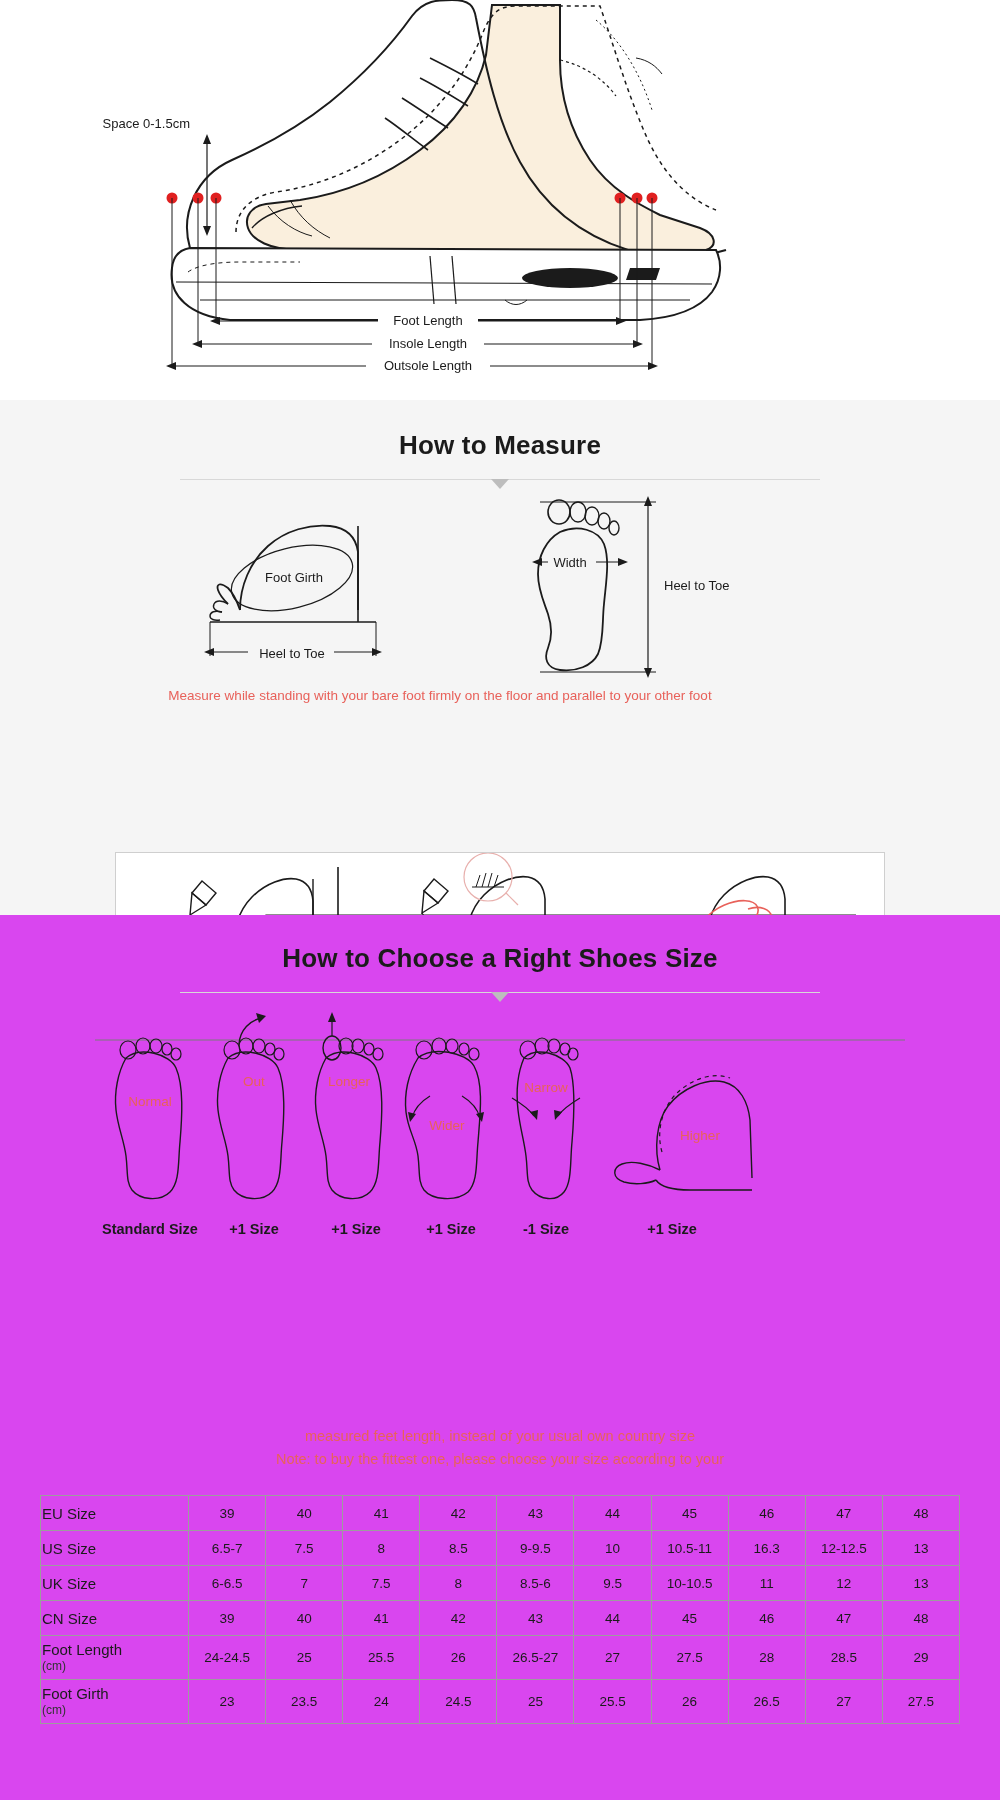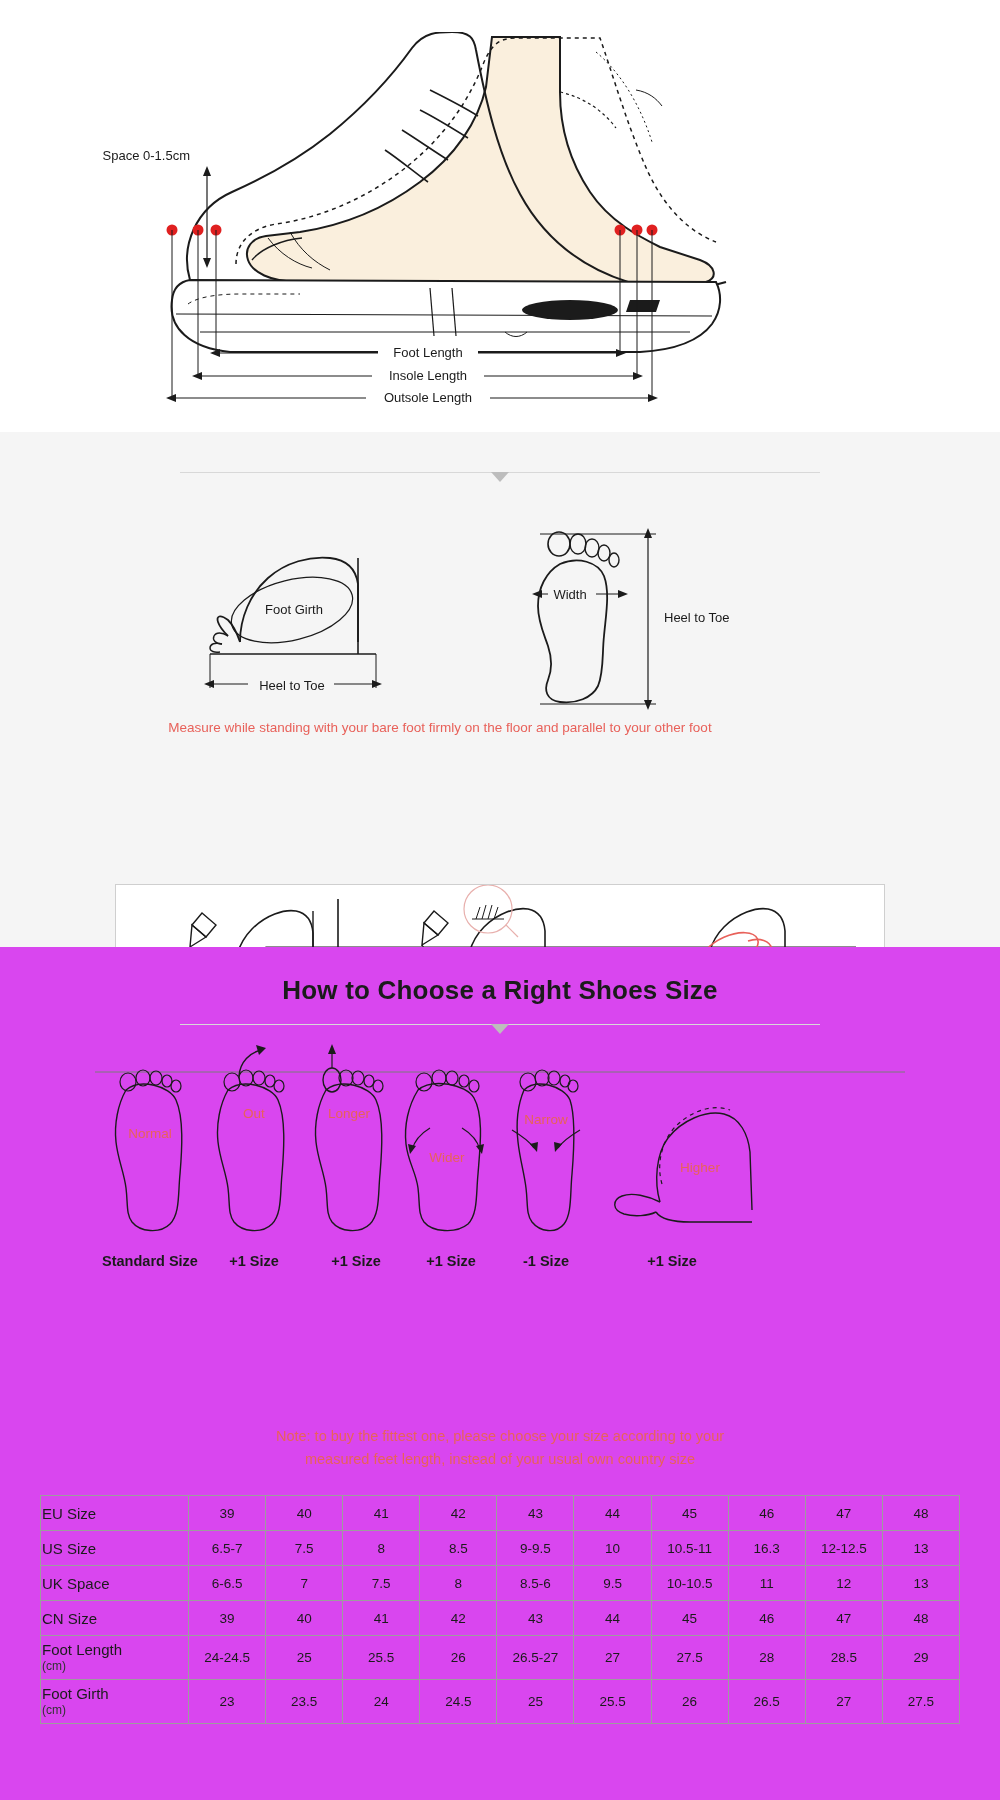--- a/index.html
+++ b/index.html
@@ -17,21 +17,20 @@
     overflow: hidden;
     background: #ffffff;
   }
 
   
   .sec-diagram {
     position: relative;
     width: 1000px;
     height: 400px;
     background: #ffffff;
-    margin-top: 32px;
   }
   .sec-diagram svg { display: block; }
 
   
   .sec-measure {
     position: relative;
     width: 1000px;
     height: 515px;
     background: #f5f5f5;
     padding-top: 22px;
@@ -220,20 +219,21 @@
 
       <line x1="172" y1="366" x2="652" y2="366" stroke="#1b1b1b" stroke-width="1.2"></line>
       <path d="M166,366 L176,362 L176,370 Z" fill="#1b1b1b"></path>
       <path d="M658,366 L648,362 L648,370 Z" fill="#1b1b1b"></path>
       <rect x="366" y="355" width="124" height="20" fill="#ffffff"></rect>
       <text class="dlabel" x="428" y="370" text-anchor="middle">Outsole Length</text>
     </svg>
   </section>
 
   <section class="sec-measure">
+    <h2 class="sec-title">How to Measure</h2>
     <div class="title-rule"></div>
 
     <svg width="1000" height="200" viewBox="0 0 1000 200" style="position:absolute;left:0;top:90px;">
 
       <path d="M240,120 C240,96 250,72 268,56 C286,40 310,34 330,36
                C348,38 356,48 358,62 L358,120" fill="none" stroke="#1b1b1b" stroke-width="1.8"></path>
       <path d="M240,120 C236,108 232,102 228,98 C220,92 216,94 218,100
                C220,106 224,110 228,114" fill="none" stroke="#1b1b1b" stroke-width="1.8"></path>
       <path d="M228,114 C222,110 216,110 214,114 C212,118 216,122 222,122" fill="none" stroke="#1b1b1b" stroke-width="1.4"></path>
       <path d="M222,122 C215,120 210,122 210,126 C210,129 214,131 220,130" fill="none" stroke="#1b1b1b" stroke-width="1.4"></path>
@@ -433,22 +433,22 @@
       <text x="150" y="224" text-anchor="middle" font-size="14.5" font-weight="bold" fill="#1b1b1b" font-family="Liberation Sans, sans-serif">Standard Size</text>
       <text x="254" y="224" text-anchor="middle" font-size="14.5" font-weight="bold" fill="#1b1b1b" font-family="Liberation Sans, sans-serif">+1 Size</text>
       <text x="356" y="224" text-anchor="middle" font-size="14.5" font-weight="bold" fill="#1b1b1b" font-family="Liberation Sans, sans-serif">+1 Size</text>
       <text x="451" y="224" text-anchor="middle" font-size="14.5" font-weight="bold" fill="#1b1b1b" font-family="Liberation Sans, sans-serif">+1 Size</text>
       <text x="546" y="224" text-anchor="middle" font-size="14.5" font-weight="bold" fill="#1b1b1b" font-family="Liberation Sans, sans-serif">-1 Size</text>
       <text x="672" y="224" text-anchor="middle" font-size="14.5" font-weight="bold" fill="#1b1b1b" font-family="Liberation Sans, sans-serif">+1 Size</text>
     </svg>
   </section>
 
   <div class="note-choose">
+    <div>measured feet length, instead of your usual own country size</div>
     <div>Note: to buy the fittest one, please choose your size according to your</div>
-    <div>measured feet length, instead of your usual own country size</div>
   </div>
 
   <div class="size-table-wrap">
     <table class="size-table">
       <tbody>
         <tr>
           <td class="rowhead">EU Size</td>
           <td>39</td>
           <td>40</td>
           <td>41</td>
@@ -467,21 +467,21 @@
           <td>8</td>
           <td>8.5</td>
           <td>9-9.5</td>
           <td>10</td>
           <td>10.5-11</td>
           <td>16.3</td>
           <td>12-12.5</td>
           <td>13</td>
         </tr>
         <tr>
-          <td class="rowhead">UK Space</td>
+          <td class="rowhead">UK Size</td>
           <td>6-6.5</td>
           <td>7</td>
           <td>7.5</td>
           <td>8</td>
           <td>8.5-6</td>
           <td>9.5</td>
           <td>10-10.5</td>
           <td>11</td>
           <td>12</td>
           <td>13</td>

